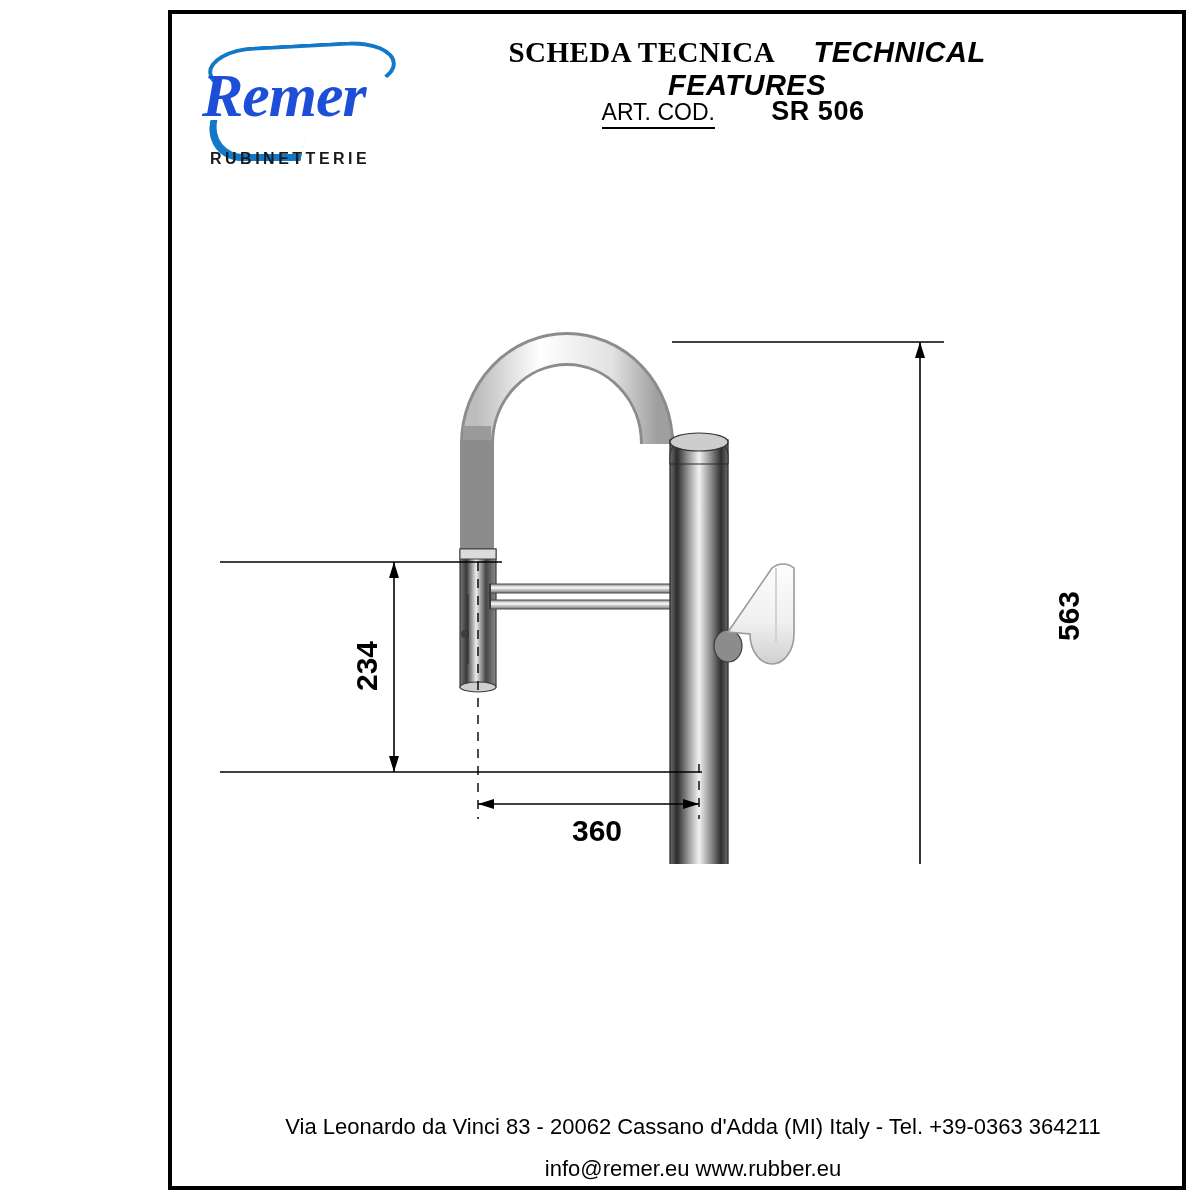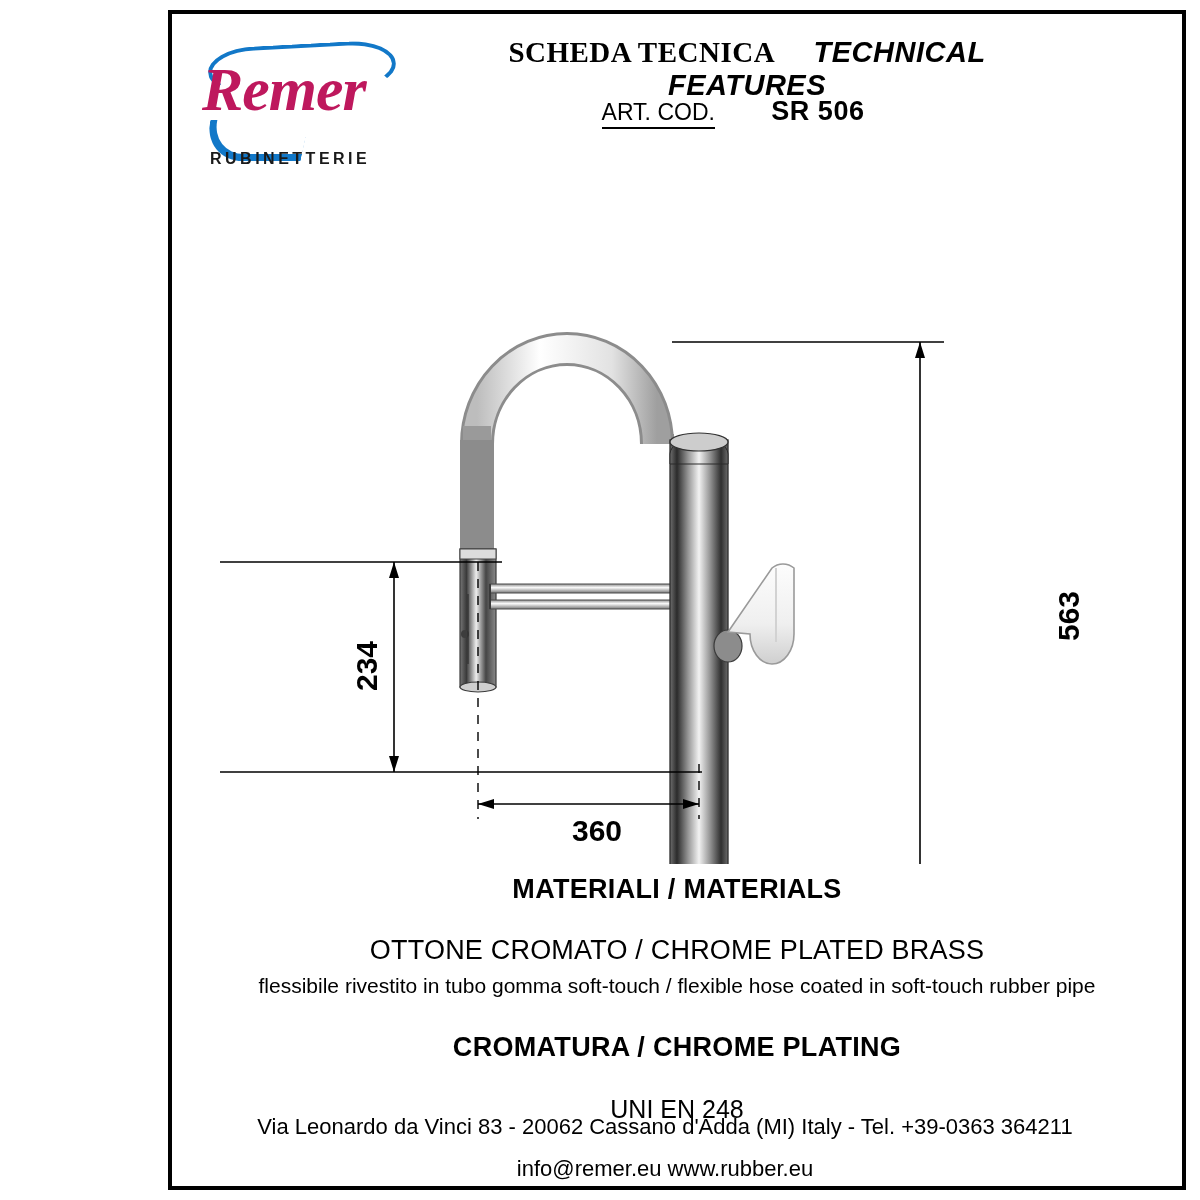--- a/index.html
+++ b/index.html
@@ -45,27 +45,27 @@
     border: 4px solid #1278c8;
     border-radius: 50%/100%;
     border-bottom-color: transparent;
     border-left-color: #1278c8;
     border-right-color: #1278c8;
     transform: rotate(-3deg);
   }
   .logo-word {
     position: absolute;
     left: 0px;
-    top: 30px;
+    top: 36px;
     width: 225px;
     font-family: "Liberation Serif", serif;
     font-style: italic;
     font-weight: bold;
     font-size: 62px;
-    color: #be185d;
+    color: #1d4ed8;
     letter-spacing: -1px;
     line-height: 1;
   }
   .logo-tail {
     position: absolute;
     left: 4px;
     top: 92px;
     width: 92px;
     height: 34px;
     border-bottom: 7px solid #1278c8;
@@ -188,21 +188,21 @@
     letter-spacing: 0.3px;
   }
   .mat-norm {
     font-size: 25px;
     margin-top: 32px;
   }
 
   
   .footer {
     position: absolute;
-    left: 8px;
+    left: 36px;
     top: 1100px;
     width: 970px;
     text-align: center;
     color: #000;
   }
   .footer-addr { font-size: 22px; }
   .footer-web { font-size: 22px; margin-top: 16px; }
   .footer-mail { }
 </style>
 </head>
@@ -318,27 +318,20 @@
         <line x1="306" y1="640" x2="527" y2="640" stroke="#000" stroke-width="1.6"></line>
         <polygon points="306,640 322,635 322,645" fill="#000"></polygon>
         <polygon points="527,640 511,635 511,645" fill="#000"></polygon>
       </svg>
 
       <div class="dim-label dim-563">563</div>
       <div class="dim-label dim-234">234</div>
       <div class="dim-label dim-230">360</div>
     </div>
 
-    <div class="materials">
-      <div class="mat-head">MATERIALI / MATERIALS</div>
-      <div class="mat-line1">OTTONE CROMATO / CHROME PLATED BRASS</div>
-      <div class="mat-line2">flessibile rivestito in tubo gomma soft-touch / flexible hose coated in soft-touch rubber pipe</div>
-      <div class="mat-head2">CROMATURA / CHROME PLATING</div>
-      <div class="mat-norm">UNI EN 248</div>
-    </div>
 
     <div class="footer">
       <div class="footer-addr">Via Leonardo da Vinci 83 - 20062 Cassano d'Adda (MI) Italy - Tel. +39-0363 364211</div>
       <div class="footer-web">
         <span class="footer-mail">info@remer.eu</span>
         <span>www.rubber.eu</span>
       </div>
     </div>
 
   </div>

